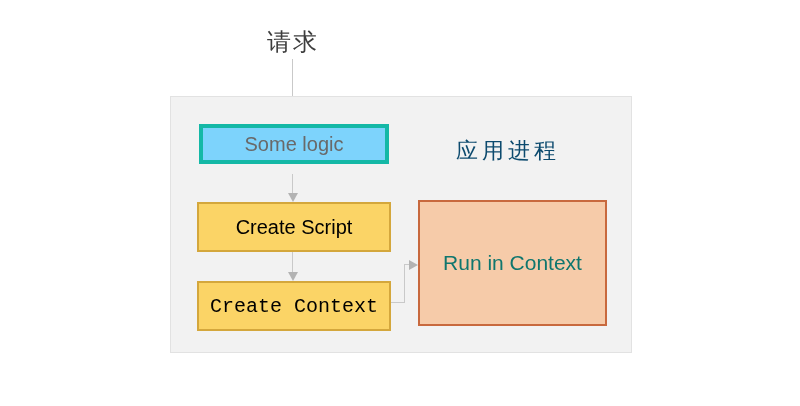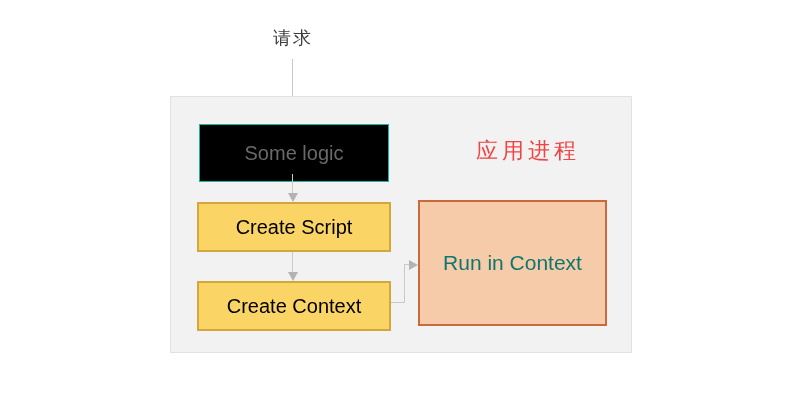--- a/index.html
+++ b/index.html
@@ -14,75 +14,76 @@
     height: 406px;
     background: #ffffff;
     overflow: hidden;
   }
   .request-label {
     position: absolute;
     left: 243px;
     top: 26px;
     width: 100px;
     text-align: center;
-    font-size: 18px;
+    font-size: 24px;
     color: #3d3d3d;
     letter-spacing: 2px;
   }
   .process-container {
     position: absolute;
     left: 170px;
     top: 96px;
     width: 462px;
     height: 257px;
     background: #f2f2f2;
     border: 1px solid #e2e2e2;
     box-sizing: border-box;
   }
   .container-label {
     position: absolute;
-    left: 476px;
+    left: 456px;
     top: 136px;
     font-size: 22px;
-    color: #ef4444;
+    color: #0c4a6e;
     letter-spacing: 4px;
   }
   .node {
     position: absolute;
     display: flex;
     align-items: center;
     justify-content: center;
     box-sizing: border-box;
     font-size: 20px;
   }
   .node-some-logic {
     left: 199px;
     top: 124px;
     width: 190px;
-    height: 58px;
-    background: #000000;
-    border: 1px solid #14b8a6;
+    height: 40px;
+    background: #7dd3fc;
+    border: 4px solid #14b8a6;
     color: #696969;
   }
   .node-yellow {
     background: #fbd466;
     border: 2px solid #d4a73c;
     color: #000000;
   }
   .node-create-script {
     left: 197px;
     top: 202px;
     width: 194px;
     height: 50px;
   }
   .node-create-context {
     left: 197px;
     top: 281px;
     width: 194px;
     height: 50px;
+    font-family: Liberation Mono, monospace;
   }
   .node-run-in-context {
     left: 418px;
     top: 200px;
     width: 189px;
     height: 126px;
     background: #f6cba9;
     border: 2px solid #c8693e;
     color: #0f766e;
     font-size: 21px;

